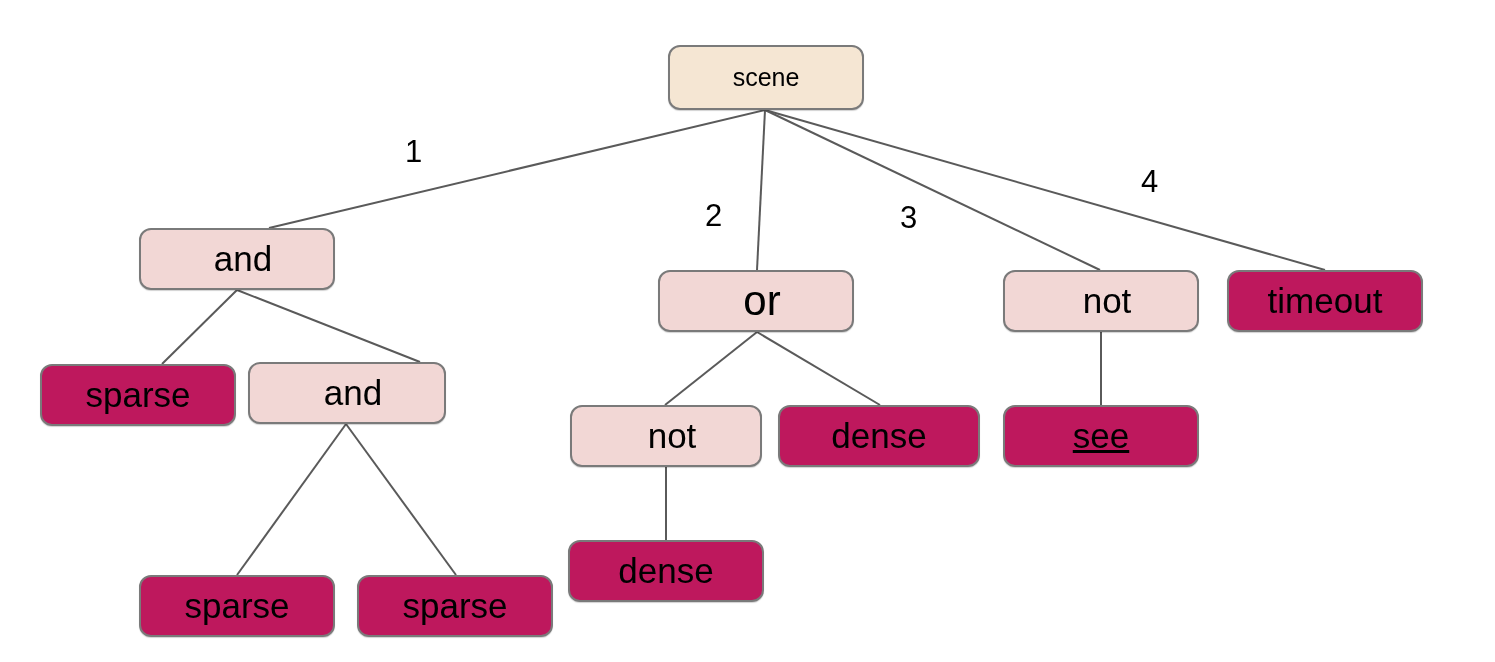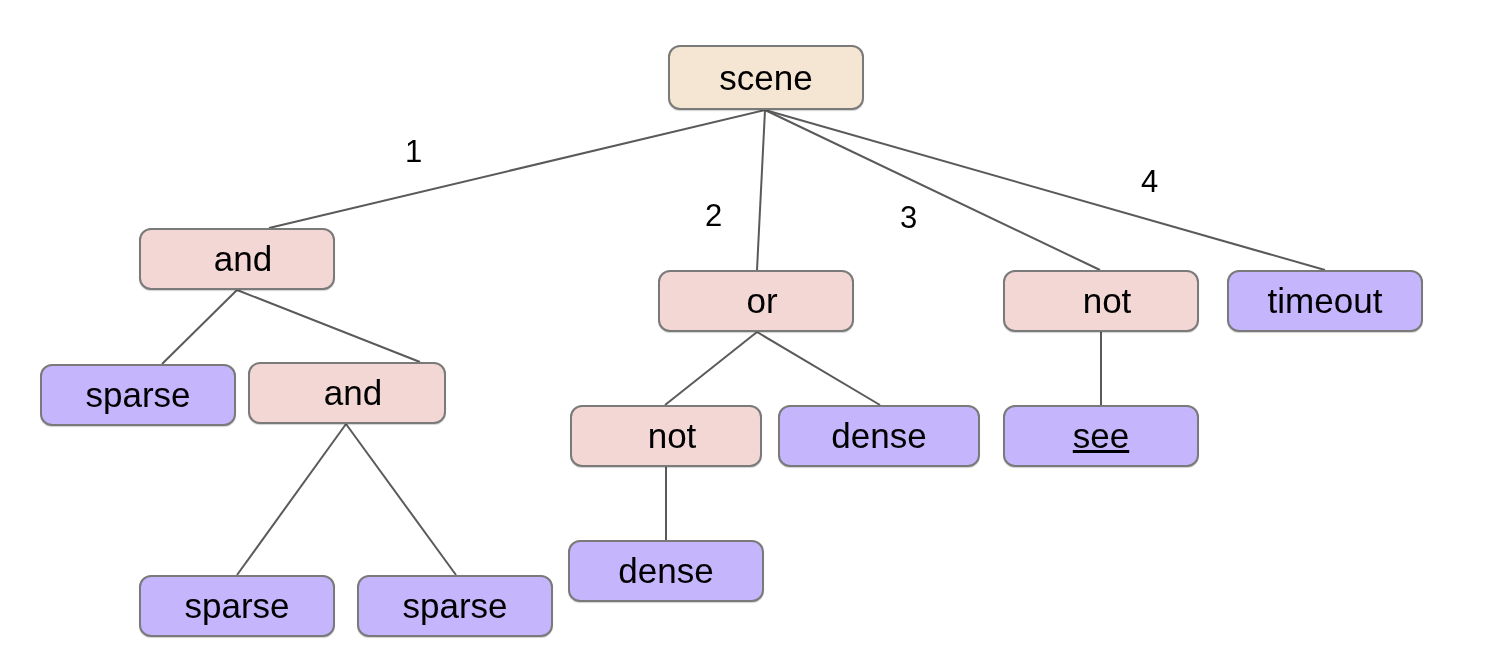--- a/index.html
+++ b/index.html
@@ -30,21 +30,21 @@
     align-items: center;
     justify-content: center;
     border: 2px solid #7a7a7a;
     border-radius: 12px;
     color: #000000;
     white-space: nowrap;
     box-shadow: 0 1px 1px rgba(0,0,0,0.18);
   }
   .node.root   { background: #f5e6d3; }
   .node.op     { background: #f2d7d5; padding-left: 12px; }
-  .node.leaf   { background: #c4b5fd; }
+  .node.leaf   { background: #be185d; }
   .edge-label {
     position: absolute;
     color: #000000;
     font-family: "Liberation Sans", sans-serif;
     line-height: 1;
     white-space: nowrap;
   }
 </style>
 </head>
 <body>
@@ -57,27 +57,27 @@
       <line x1="765" y1="110" x2="1325" y2="270" stroke="#5a5a5a" stroke-width="2"></line>
       <line x1="237" y1="290" x2="162" y2="364" stroke="#5a5a5a" stroke-width="2"></line>
       <line x1="237" y1="290" x2="420" y2="362" stroke="#5a5a5a" stroke-width="2"></line>
       <line x1="346" y1="424" x2="237" y2="575" stroke="#5a5a5a" stroke-width="2"></line>
       <line x1="346" y1="424" x2="456" y2="575" stroke="#5a5a5a" stroke-width="2"></line>
       <line x1="757" y1="332" x2="665" y2="405" stroke="#5a5a5a" stroke-width="2"></line>
       <line x1="757" y1="332" x2="880" y2="405" stroke="#5a5a5a" stroke-width="2"></line>
       <line x1="666" y1="467" x2="666" y2="540" stroke="#5a5a5a" stroke-width="2"></line>
       <line x1="1101" y1="332" x2="1101" y2="405" stroke="#5a5a5a" stroke-width="2"></line>
     </svg>
-<div class="node root" style="left: 668px; top: 45px; width: 196px; height: 65px; font-size: 35px;">
+<div class="node root" style="left: 668px; top: 45px; width: 196px; height: 65px; font-size: 25px;">
       <span>scene</span>
     </div>
     <div class="node op" style="left: 139px; top: 228px; width: 196px; height: 62px; font-size: 35px;">
       <span>and</span>
     </div>
-    <div class="node op" style="left: 658px; top: 270px; width: 196px; height: 62px; font-size: 35px;">
+    <div class="node op" style="left: 658px; top: 270px; width: 196px; height: 62px; font-size: 42px;">
       <span>or</span>
     </div>
     <div class="node op" style="left: 1003px; top: 270px; width: 196px; height: 62px; font-size: 35px;">
       <span>not</span>
     </div>
     <div class="node leaf" style="left: 1227px; top: 270px; width: 196px; height: 62px; font-size: 35px;">
       <span>timeout</span>
     </div>
     <div class="node leaf" style="left: 40px; top: 364px; width: 196px; height: 62px; font-size: 35px;">
       <span>sparse</span>

